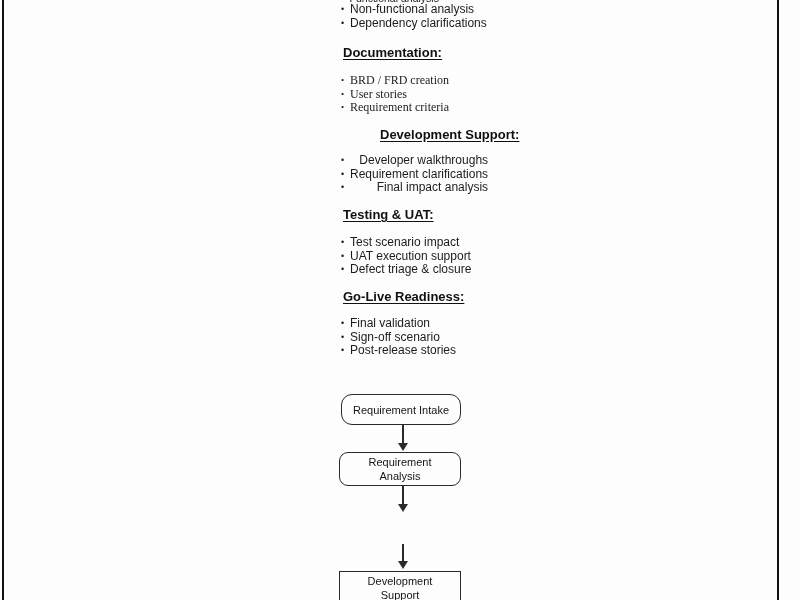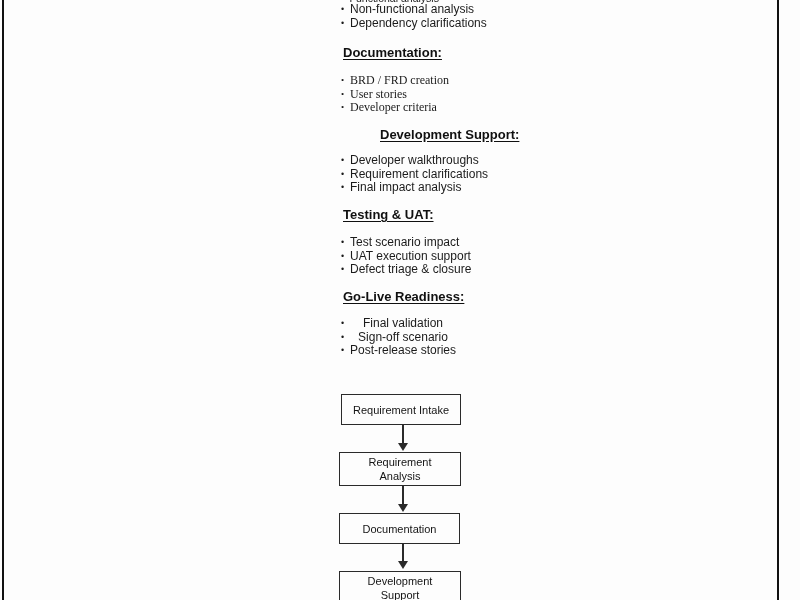--- a/index.html
+++ b/index.html
@@ -129,59 +129,58 @@
 
     <ul class="bullet-list" style="top: 3px;">
       <li>Non-functional analysis</li>
       <li>Dependency clarifications</li>
     </ul>
 
     <div class="section-heading" style="top: 45px;">Documentation:</div>
     <ul class="bullet-list" style="top: 74px; font-family: Liberation Serif, serif;">
       <li>BRD / FRD creation</li>
       <li>User stories</li>
-      <li>Developer criteria</li>
+      <li>Requirement criteria</li>
     </ul>
 
     <div class="section-heading" style="top: 127px; padding-left: 37px;">Development Support:</div>
-    <ul class="bullet-list" style="top: 154px;">
+    <ul class="bullet-list" style="top: 154px; text-align: right;">
       <li>Developer walkthroughs</li>
       <li>Requirement clarifications</li>
       <li>Final impact analysis</li>
     </ul>
 
     <div class="section-heading" style="top: 207px; text-align: right;">Testing &amp; UAT:</div>
     <ul class="bullet-list" style="top: 236px;">
       <li>Test scenario impact</li>
       <li>UAT execution support</li>
       <li>Defect triage &amp; closure</li>
     </ul>
 
     <div class="section-heading" style="top: 289px;">Go-Live Readiness:</div>
-    <ul class="bullet-list" style="top: 317px; text-align: center;">
+    <ul class="bullet-list" style="top: 317px;">
       <li>Final validation</li>
       <li>Sign-off scenario</li>
       <li>Post-release stories</li>
     </ul>
 
   </div>
 
   <div id="flowchart">
 
-    <div class="flow-box" style="left: 341px; top: 394px; width: 120px; height: 31px;">Requirement Intake</div>
+    <div class="flow-box" style="left: 341px; top: 394px; width: 120px; height: 31px; border-radius: 11px;">Requirement Intake</div>
 
     <div class="flow-arrow" style="left: 402px; top: 425px; height: 20px;"></div>
     <div class="flow-arrowhead" style="left: 398px; top: 443px;"></div>
 
-    <div class="flow-box" style="left: 339px; top: 452px; width: 122px; height: 34px;">Requirement<br>Analysis</div>
+    <div class="flow-box" style="left: 339px; top: 452px; width: 122px; height: 34px; border-radius: 9px;">Requirement<br>Analysis</div>
 
     <div class="flow-arrow" style="left: 402px; top: 486px; height: 20px;"></div>
     <div class="flow-arrowhead" style="left: 398px; top: 504px;"></div>
 
-    <div class="flow-box" style="left: 339px; top: 513px; width: 121px; height: 31px;">Documentation</div>
 
     <div class="flow-arrow" style="left: 402px; top: 544px; height: 19px;"></div>
     <div class="flow-arrowhead" style="left: 398px; top: 561px;"></div>
 
     <div class="flow-box" style="left: 339px; top: 571px; width: 122px; height: 34px;">Development<br>Support</div>
 
   </div>
 
 </div>
 

